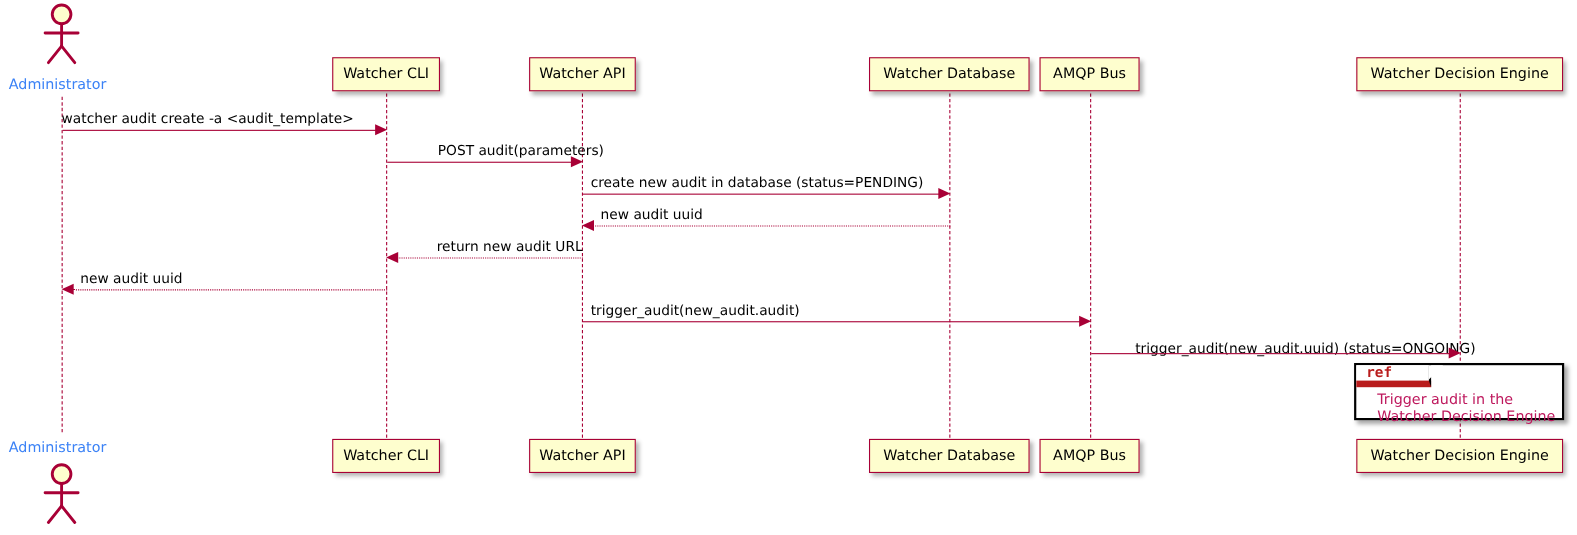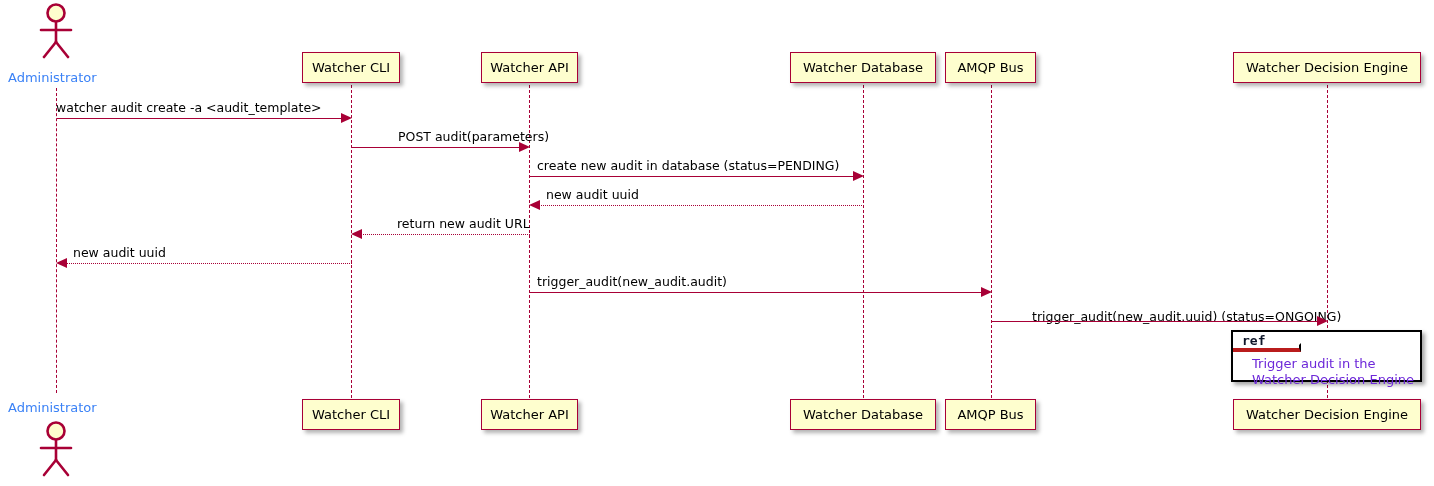--- a/index.html
+++ b/index.html
@@ -92,42 +92,42 @@
     box-shadow: 3px 3px 4px rgba(0,0,0,0.35);
   }
   .ref-tab {
     position: absolute;
     left: 0;
     top: 0;
     height: 20px;
     box-sizing: border-box;
     background: #FFFFFF;
     border-right: 2px solid #000;
-    border-bottom: 4px solid #b91c1c;
+    border-bottom: 6px solid #b91c1c;
     display: flex;
     align-items: center;
     padding-left: 9px;
     padding-right: 22px;
     font-size: 13px;
     font-weight: bold;
-    color: #0f172a;
+    color: #b91c1c;
     font-family: "DejaVu Sans Mono", monospace;
   }
   .ref-tab-notch {
     position: absolute;
     top: 0;
     width: 0;
     height: 0;
     border-left: 13px solid #FFFFFF;
     border-bottom: 13px solid transparent;
   }
   .ref-text {
     position: absolute;
     font-size: 13px;
-    color: #6d28d9;
+    color: #be185d;
     line-height: 16px;
     white-space: pre;
   }
 </style>
 </head>
 <body>
 
 <div id="canvas">
 
   <div class="lifeline" style="left:56px;  top:88px;  height:305px;"></div>

